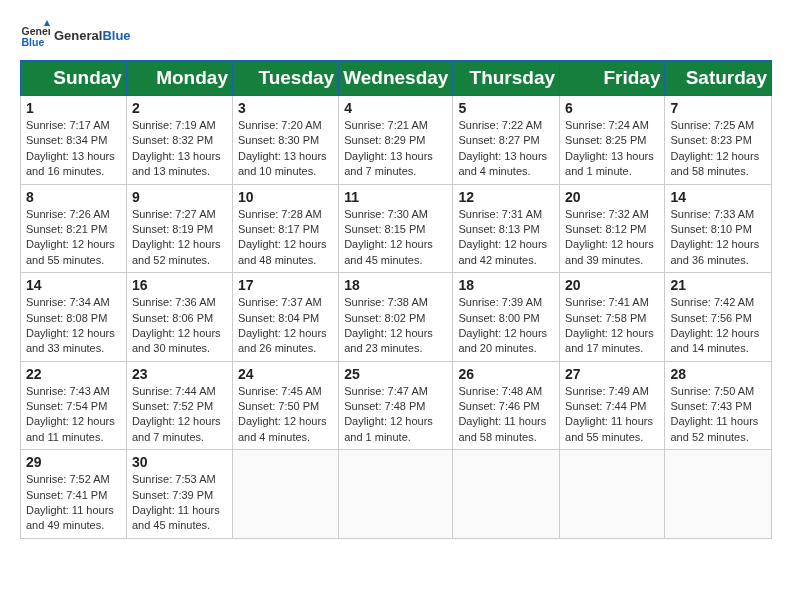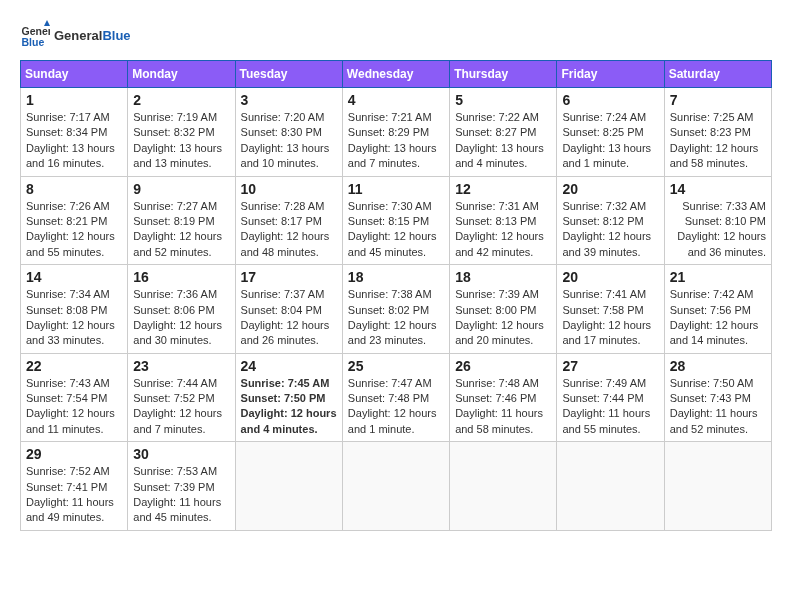--- a/index.html
+++ b/index.html
@@ -36,25 +36,25 @@
     .location {
       font-size: 15px;
       color: #555;
     }
     table {
       width: 100%;
       border-collapse: collapse;
       font-size: 11px;
     }
     thead tr th {
-      background-color: #8b5cf6;
+      background-color: #15803d;
       color: #fff;
       padding: 6px 4px;
-      text-align: left;
-      font-size: 12px;
+      text-align: right;
+      font-size: 19px;
       font-weight: bold;
       border: 1px solid #1a5fb4;
     }
     tbody tr td {
       border: 1px solid #ccc;
       vertical-align: top;
       padding: 4px 5px;
       width: 14.28%;
       height: 80px;
     }
@@ -198,21 +198,21 @@
         </td>
         <td>
           <span class="day-num">20</span>
           <div class="day-info" style="white-space: pre-wrap;">Sunrise: 7:32 AM
 Sunset: 8:12 PM
 Daylight: 12 hours
 and 39 minutes.</div>
         </td>
         <td>
           <span class="day-num">14</span>
-          <div class="day-info" style="white-space: pre-wrap; text-align: right;">Sunrise: 7:33 AM
+          <div class="day-info" style="white-space: pre-wrap;">Sunrise: 7:33 AM
 Sunset: 8:10 PM
 Daylight: 12 hours
 and 36 minutes.</div>
         </td>
       </tr>
       <tr>
         <td>
           <span class="day-num">14</span>
           <div class="day-info" style="white-space: pre-wrap;">Sunrise: 7:34 AM
 Sunset: 8:08 PM
@@ -272,21 +272,21 @@
         </td>
         <td>
           <span class="day-num">23</span>
           <div class="day-info" style="white-space: pre-wrap;">Sunrise: 7:44 AM
 Sunset: 7:52 PM
 Daylight: 12 hours
 and 7 minutes.</div>
         </td>
         <td>
           <span class="day-num">24</span>
-          <div class="day-info" style="white-space: pre-wrap; font-weight: bold;">Sunrise: 7:45 AM
+          <div class="day-info" style="white-space: pre-wrap;">Sunrise: 7:45 AM
 Sunset: 7:50 PM
 Daylight: 12 hours
 and 4 minutes.</div>
         </td>
         <td>
           <span class="day-num">25</span>
           <div class="day-info" style="white-space: pre-wrap;">Sunrise: 7:47 AM
 Sunset: 7:48 PM
 Daylight: 12 hours
 and 1 minute.</div>

